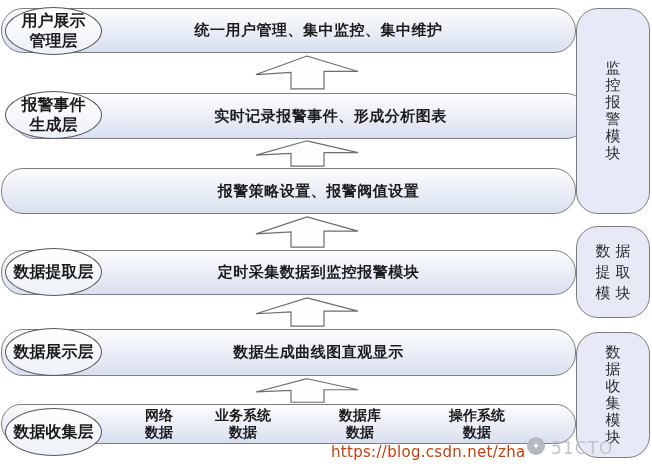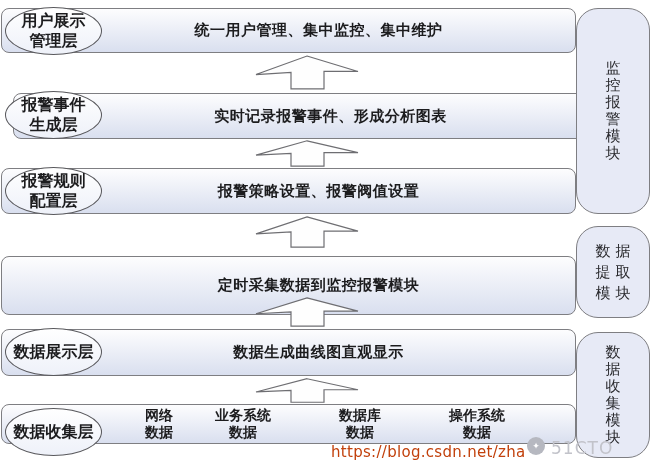--- a/index.html
+++ b/index.html
@@ -12,21 +12,21 @@
   html,body{margin:0;padding:0;background:#ffffff;}
   .stage{
     position:relative;width:652px;height:466px;background:#ffffff;overflow:hidden;
     font-family:"DejaVu Sans","Liberation Sans",sans-serif;color:var(--ink);
   }
   
   .band{
     position:absolute;left:1px;width:575px;
     background:linear-gradient(180deg,var(--band-top) 0%,var(--band-bottom) 100%);
     border:1px solid var(--band-border);
-    border-radius:8px;
+    border-radius:22px;
     box-sizing:border-box;
   }
   .band-label{
     position:absolute;left:100px;right:40px;top:0;bottom:0;
     display:flex;align-items:center;justify-content:center;
     font-size:15px;font-weight:bold;letter-spacing:.5px;white-space:nowrap;
   }
   
   .ellipse{
     position:absolute;left:5px;width:97px;height:48px;
@@ -77,43 +77,42 @@
 
   <div class="band" style="top:8px;height:45px;">
     <div class="band-label">统一用户管理、集中监控、集中维护</div>
   </div>
   <div class="band" style="top:93px;height:46px;margin-left:12px;">
     <div class="band-label">实时记录报警事件、形成分析图表</div>
   </div>
   <div class="band" style="top:168px;height:46px;padding-left:38px;">
     <div class="band-label">报警策略设置、报警阀值设置</div>
   </div>
-  <div class="band" style="top:256px;height:59px;">
+  <div class="band" style="top:250px;height:45px;">
     <div class="band-label">定时采集数据到监控报警模块</div>
   </div>
   <div class="band" style="top:329px;height:47px;">
     <div class="band-label">数据生成曲线图直观显示</div>
   </div>
   <div class="band" style="top:404px;height:40px;">
     <div class="source" style="left:117px;width:80px;">网络
 数据</div>
     <div class="source" style="left:201px;width:80px;">业务系统
 数据</div>
     <div class="source" style="left:318px;width:80px;">数据库
 数据</div>
     <div class="source" style="left:430px;width:90px;">操作系统
 数据</div>
   </div>
 
   <div class="ellipse" style="top:7px;">用户展示
 管理层</div>
   <div class="ellipse" style="top:91px;">报警事件
 生成层</div>
-  <div class="ellipse" style="top:167px;">报警规则
-配置层</div>
+  <div class="ellipse" style="top:248px;">数据提取层</div>
   <div class="ellipse" style="top:328px;">数据展示层</div>
   <div class="ellipse" style="top:408px;">数据收集层</div>
 
   <div class="arrow" style="top:55px;height:35px;">
     <svg viewBox="0 0 106 34" preserveAspectRatio="none">
         <polygon points="53,1 104,16 70,16 70,33 37,33 37,17 2,19" fill="#fefefe" stroke="#6e6e72" stroke-width="1.2" vector-effect="non-scaling-stroke"></polygon>
       </svg>
   </div>
   <div class="arrow" style="top:140px;height:27px;">
     <svg viewBox="0 0 106 34" preserveAspectRatio="none">

